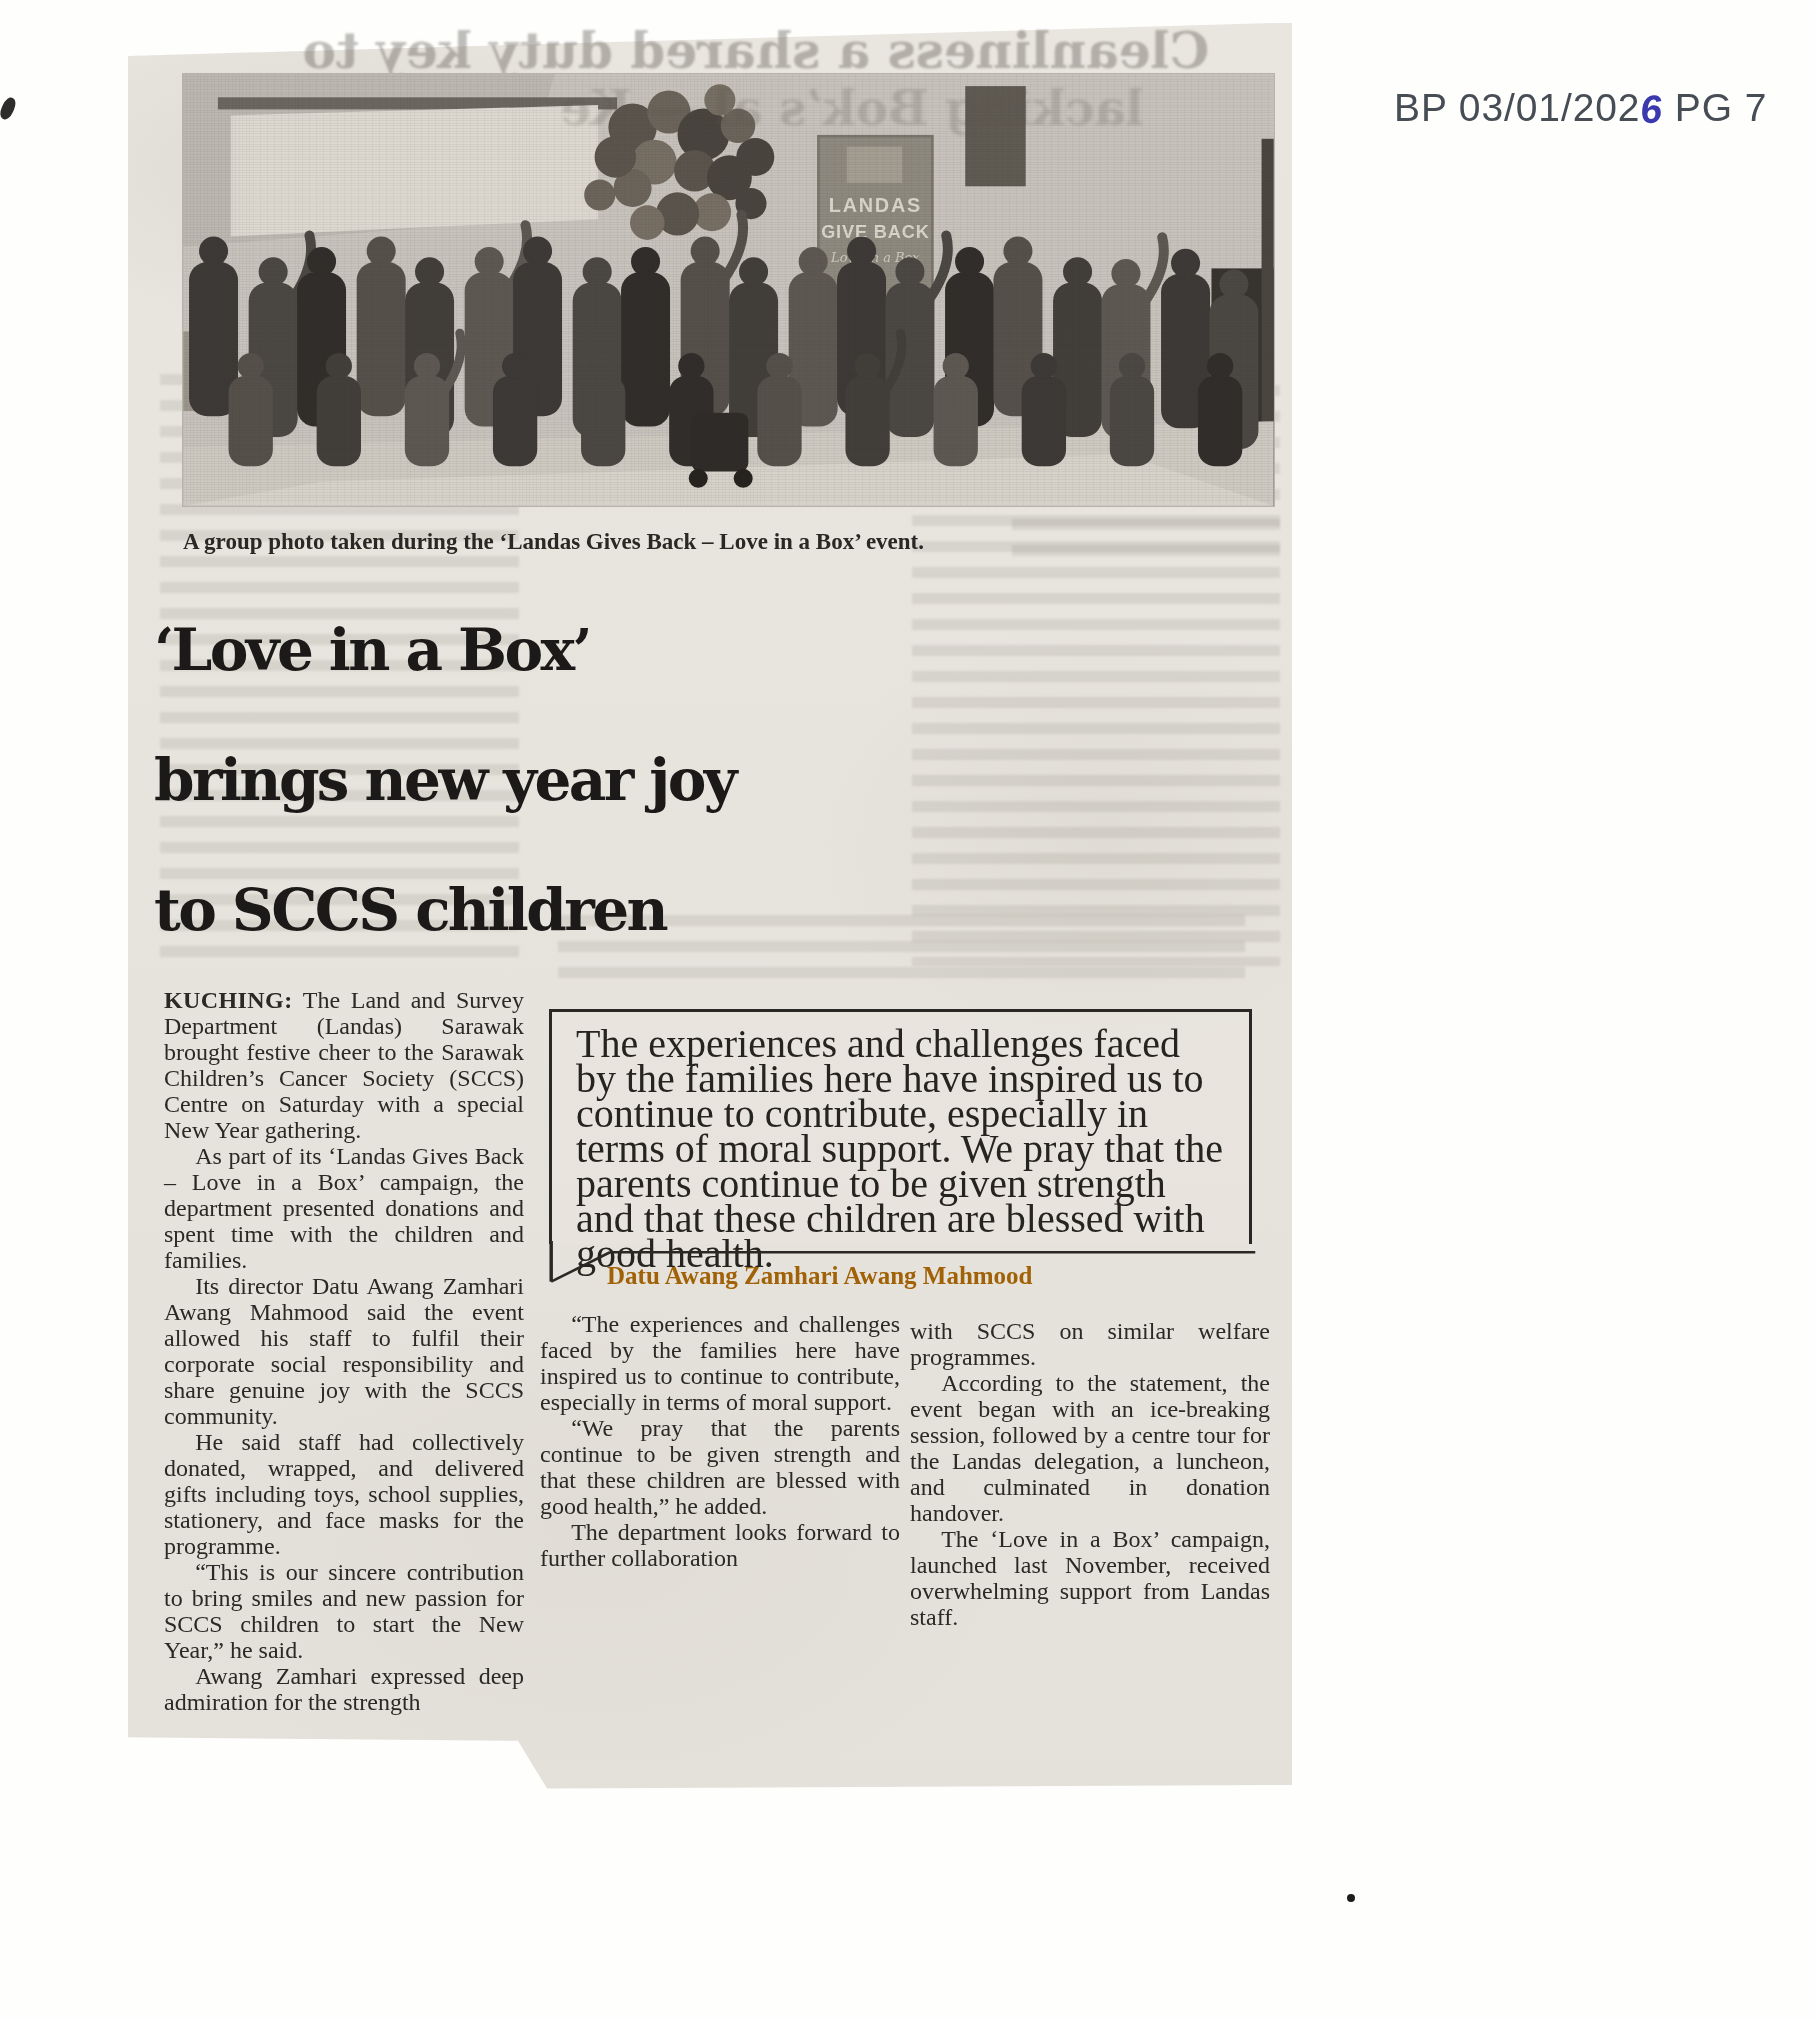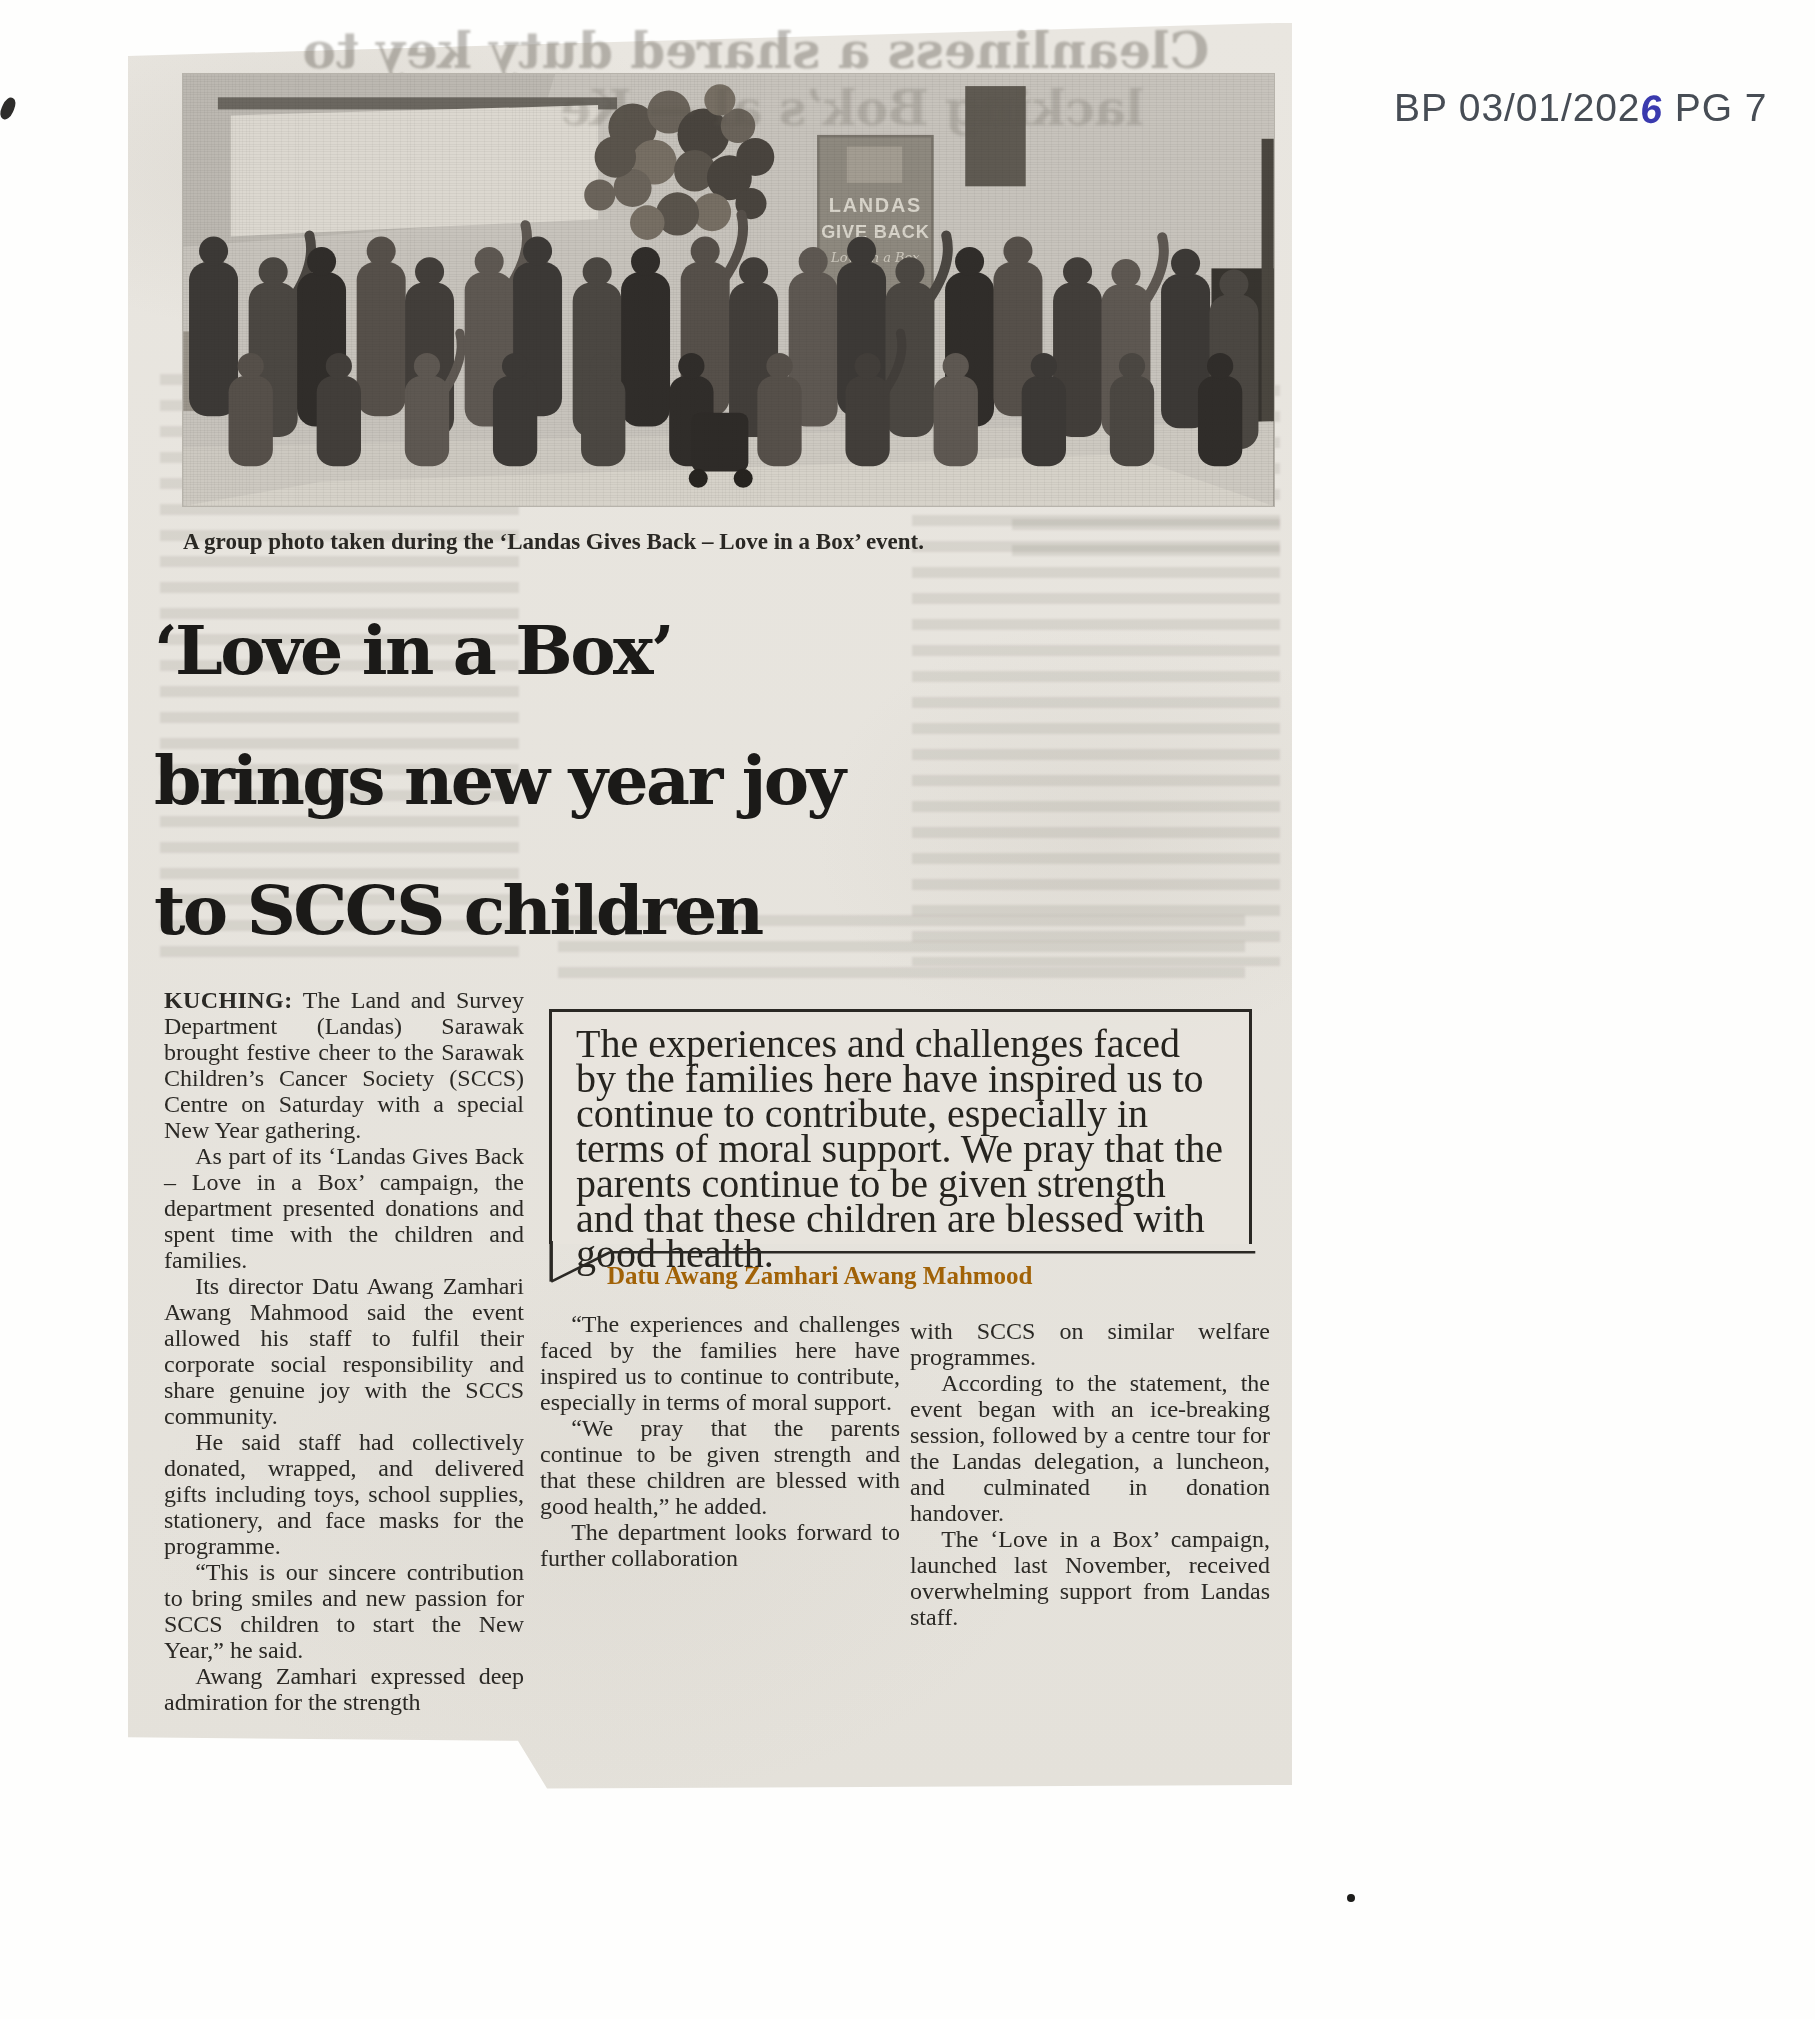--- a/index.html
+++ b/index.html
@@ -54,21 +54,21 @@
   
   .caption{
     position:absolute;left:183px;top:529px;width:1098px;z-index:5;
     font-family:"Liberation Serif", serif;font-weight:bold;
     font-size:23px;color:#2a2824;
   }
   
   .headline{
     position:absolute;left:154px;top:585px;width:1150px;z-index:5;
     font-family:"DejaVu Serif", serif;font-weight:bold;
-    font-size:68px;line-height:130px;letter-spacing:-2.6px;color:#1b1a18;
+    font-size:58px;line-height:130px;letter-spacing:-2.6px;color:#1b1a18;
   }
   
   .col{
     position:absolute;width:360px;z-index:5;
     font-family:"Liberation Serif", serif;font-size:24px;line-height:26px;
     color:#2b2925;text-align:justify;
   }
   .col-1{left:164px;top:987px;}
   .col-2{left:540px;top:1311px;}
   .col-3{left:910px;top:1318px;}

